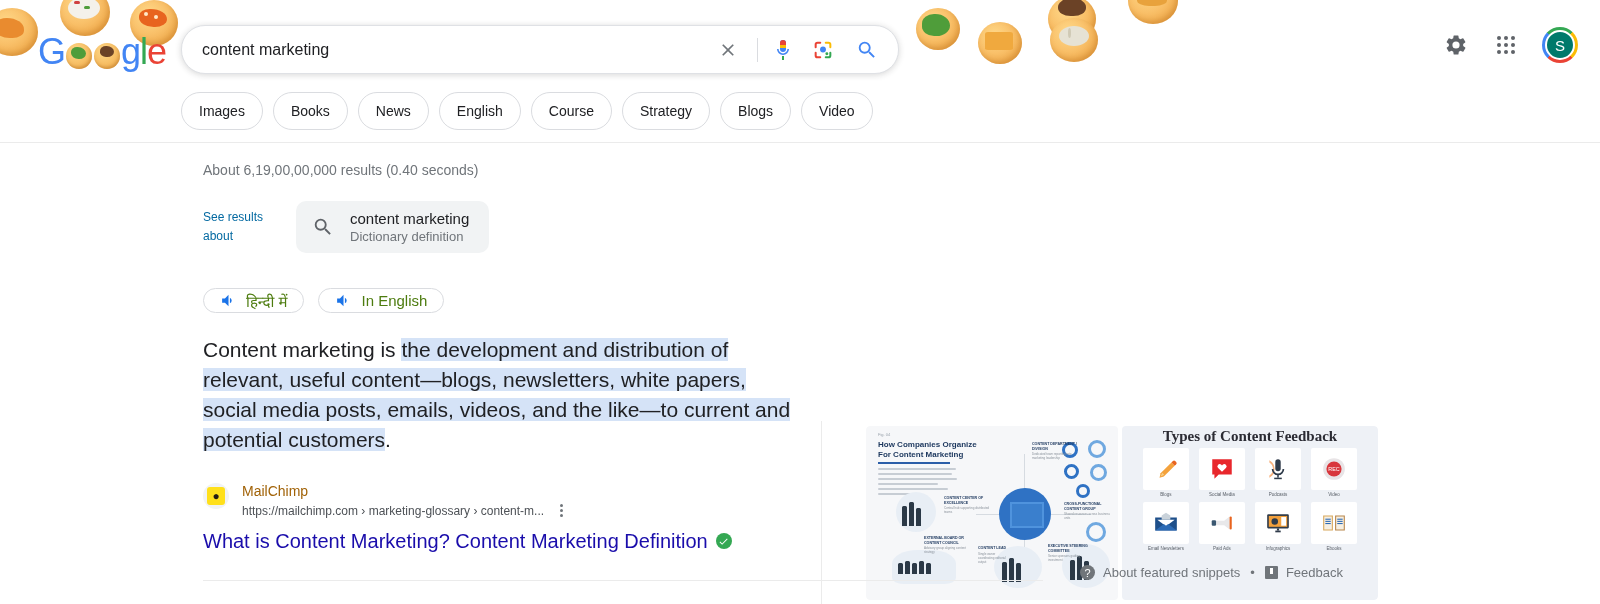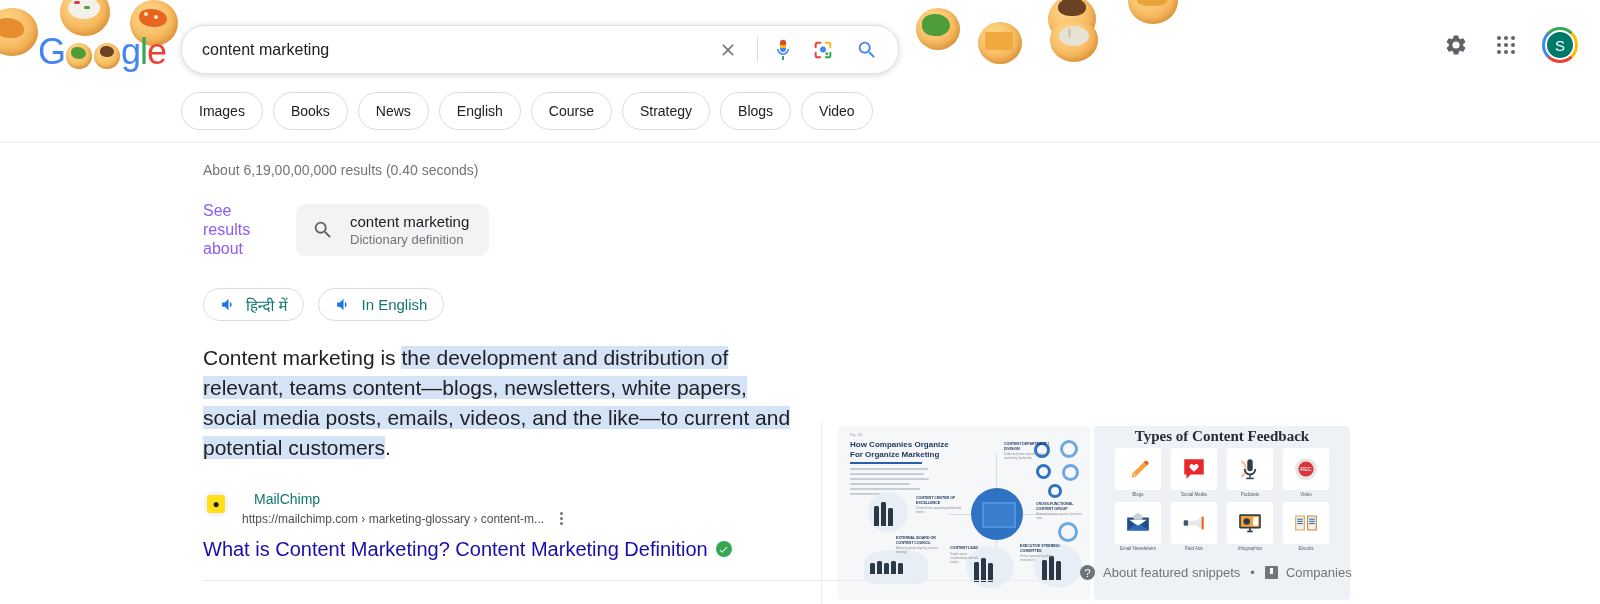--- a/index.html
+++ b/index.html
@@ -102,69 +102,69 @@
 
   
   .main { position:absolute; top:143px; left:0; width:1600px; }
   .result-stats {
     position:absolute; left:203px; top:19px; font-size:14px; color:#70757a;
   }
 
   .see-results {
     position:absolute; left:203px; top:58px; display:flex; align-items:center; gap:18px;
   }
-  .see-results-label { font-size:16px; color:#8b5cf6; line-height:19px; width:75px; }
+  .see-results-label { font-size:12px; color:#0369a1; line-height:19px; width:75px; }
   .dict-card {
     display:flex; align-items:center; gap:16px;
     background:#f1f3f4; border-radius:10px; padding:8px 20px 8px 16px; cursor:pointer;
   }
   .dict-text-main { font-size:15px; color:#202124; line-height:19px; }
   .dict-text-sub { font-size:13px; color:#70757a; line-height:17px; }
 
   
   .snippet { position:absolute; left:203px; top:145px; width:600px; }
   .lang-btns { display:flex; gap:14px; margin-bottom:22px; }
   .lang-btn {
     display:flex; align-items:center; gap:9px;
-    height:33px; padding:0 16px; border:1px solid #dadce0; border-radius:17px;
-    color:#0f766e; font-size:15px; cursor:pointer; background:#fff; white-space:nowrap;
+    height:25px; padding:0 16px; border:1px solid #dadce0; border-radius:17px;
+    color:#4d7c0f; font-size:15px; cursor:pointer; background:#fff; white-space:nowrap;
   }
   .snippet-text {
     font-size:21px; line-height:30px; color:#202124; margin:0 0 26px 0;
   }
   .snippet-text mark { background:#d5e3f7; color:#202124; }
 
   .src-block { display:flex; align-items:flex-start; gap:13px; }
   .favicon {
     width:26px; height:26px; border-radius:50%; background:#f1f3f4;
     display:flex; align-items:center; justify-content:center; flex:none; margin-top:2px;
   }
   .favicon-inner {
     width:18px; height:18px; border-radius:3px; background:#FFE01B;
     display:flex; align-items:center; justify-content:center;
     font-size:12px; color:#241c15;
   }
-  .src-site { font-size:14px; color:#0f766e; line-height:20px;margin-left:12px; }
+  .src-site { font-size:14px; color:#a16207; line-height:20px; }
   .src-url-row { display:flex; align-items:center; gap:12px; }
   .src-url { font-size:12px; color:#4d5156; line-height:18px; }
   .kebab { display:flex; flex-direction:column; gap:2px; cursor:pointer; padding:3px 4px; }
   .kebab i { width:3px; height:3px; border-radius:50%; background:#70757a; display:block; }
 
   .result-title {
     margin-top:8px; font-size:20px; line-height:26px; color:#1a0dab; cursor:pointer;
     display:flex; align-items:center; gap:8px;
   }
   .verified {
     width:16px; height:16px; border-radius:50%; background:#34a853;
     display:flex; align-items:center; justify-content:center; flex:none;
   }
 
   
   .img-panel {
-    position:absolute; left:838px; top:283px; width:512px; height:174px;
+    position:absolute; left:866px; top:283px; width:512px; height:174px;
     display:flex; gap:4px; overflow:hidden; border-radius:4px;
   }
   .img-card { position:relative; overflow:hidden; border-radius:4px; background:#fff; }
   .img-a { width:252px; height:174px; background:#f6f7f9; }
   .img-b { width:256px; height:174px; background:#eef1f6; }
 
   .infog-title { position:absolute; left:12px; top:14px; font-size:8px; color:#1b365d; font-weight:bold; line-height:10px; }
   .infog-fig { position:absolute; left:12px; top:6px; font-size:4px; color:#9aa3ad; }
   .infog-rule { position:absolute; left:12px; top:36px; width:72px; height:2px; background:#2b5ea8; }
   .infog-body { position:absolute; left:12px; top:42px; width:80px; }
@@ -369,21 +369,21 @@
           <span>हिन्दी में</span>
         </div>
         <div class="lang-btn">
           <svg width="17" height="17" viewBox="0 0 24 24">
             <path fill="#1a73e8" d="M3 9v6h4l5 5V4L7 9H3zm13.5 3a4.5 4.5 0 0 0-2.5-4.03v8.05A4.47 4.47 0 0 0 16.5 12z"></path>
           </svg>
           <span>In English</span>
         </div>
       </div>
 
-      <p class="snippet-text"><span>Content marketing is </span><mark>the development and distribution of relevant, teams content—blogs, newsletters, white papers, social media posts, emails, videos, and the like—to current and potential customers</mark><span>.</span></p>
+      <p class="snippet-text"><span>Content marketing is </span><mark>the development and distribution of relevant, useful content—blogs, newsletters, white papers, social media posts, emails, videos, and the like—to current and potential customers</mark><span>.</span></p>
 
       <div class="src-block">
         <div class="favicon">
           <div class="favicon-inner">●</div>
         </div>
         <div>
           <div class="src-site">MailChimp</div>
           <div class="src-url-row">
             <div class="src-url">https://mailchimp.com › marketing-glossary › content-m...</div>
             <div class="kebab">
@@ -404,21 +404,21 @@
         </span>
       </div>
     </div>
 
     <div class="img-panel">
 
       <div class="img-card img-a">
         <div class="infog-fig">Fig. 04</div>
         <div class="infog-title">
           <span>How Companies Organize</span><br>
-          <span>For Organize Marketing</span>
+          <span>For Content Marketing</span>
         </div>
         <div class="infog-rule"></div>
         <div class="infog-body">
           <div class="tl" style="width:78px"></div>
             <div class="tl" style="width:74px"></div>
           <div class="tl" style="width:79px"></div>
             <div class="tl" style="width:60px"></div>
           <div class="tl" style="width:70px"></div>
             <div class="tl" style="width:44px"></div>
         </div>
@@ -606,18 +606,18 @@
     <div class="bottom-rule"></div>
 
     <div class="snippet-footer">
       <div class="sf-item">
         <span class="qmark">?</span>
         <span>About featured snippets</span>
       </div>
       <span class="sf-dot">•</span>
       <div class="sf-item">
         <span class="flag"></span>
-        <span>Companies</span>
+        <span>Feedback</span>
       </div>
     </div>
 
   </div>
 </div>
 
 </body></html>

